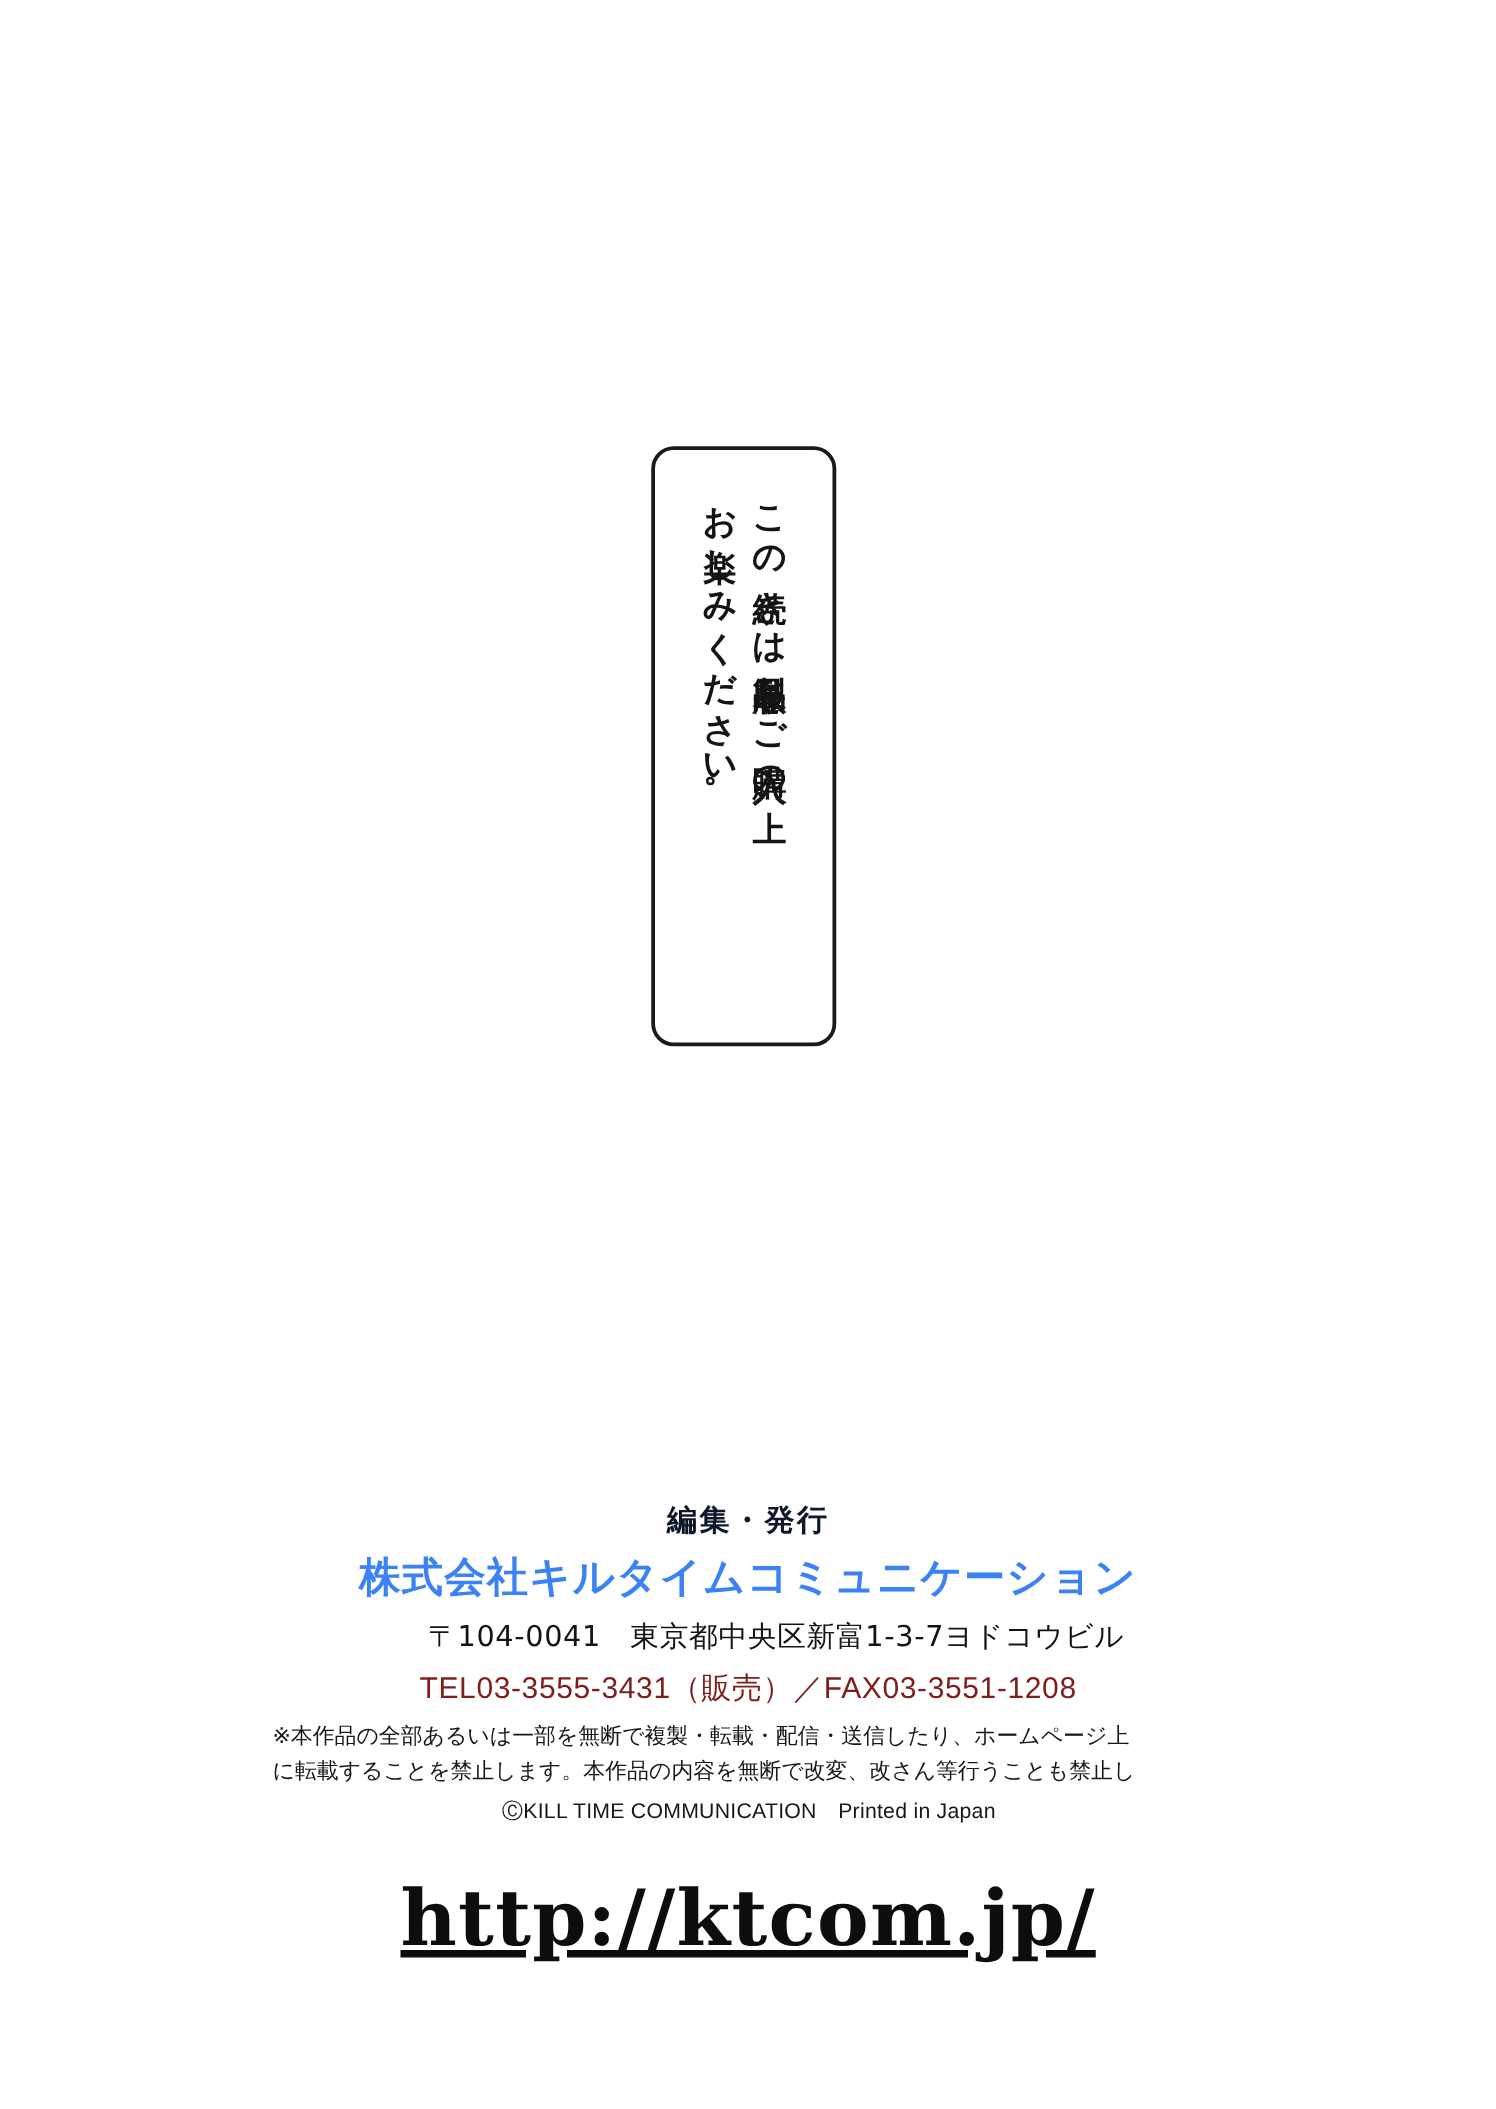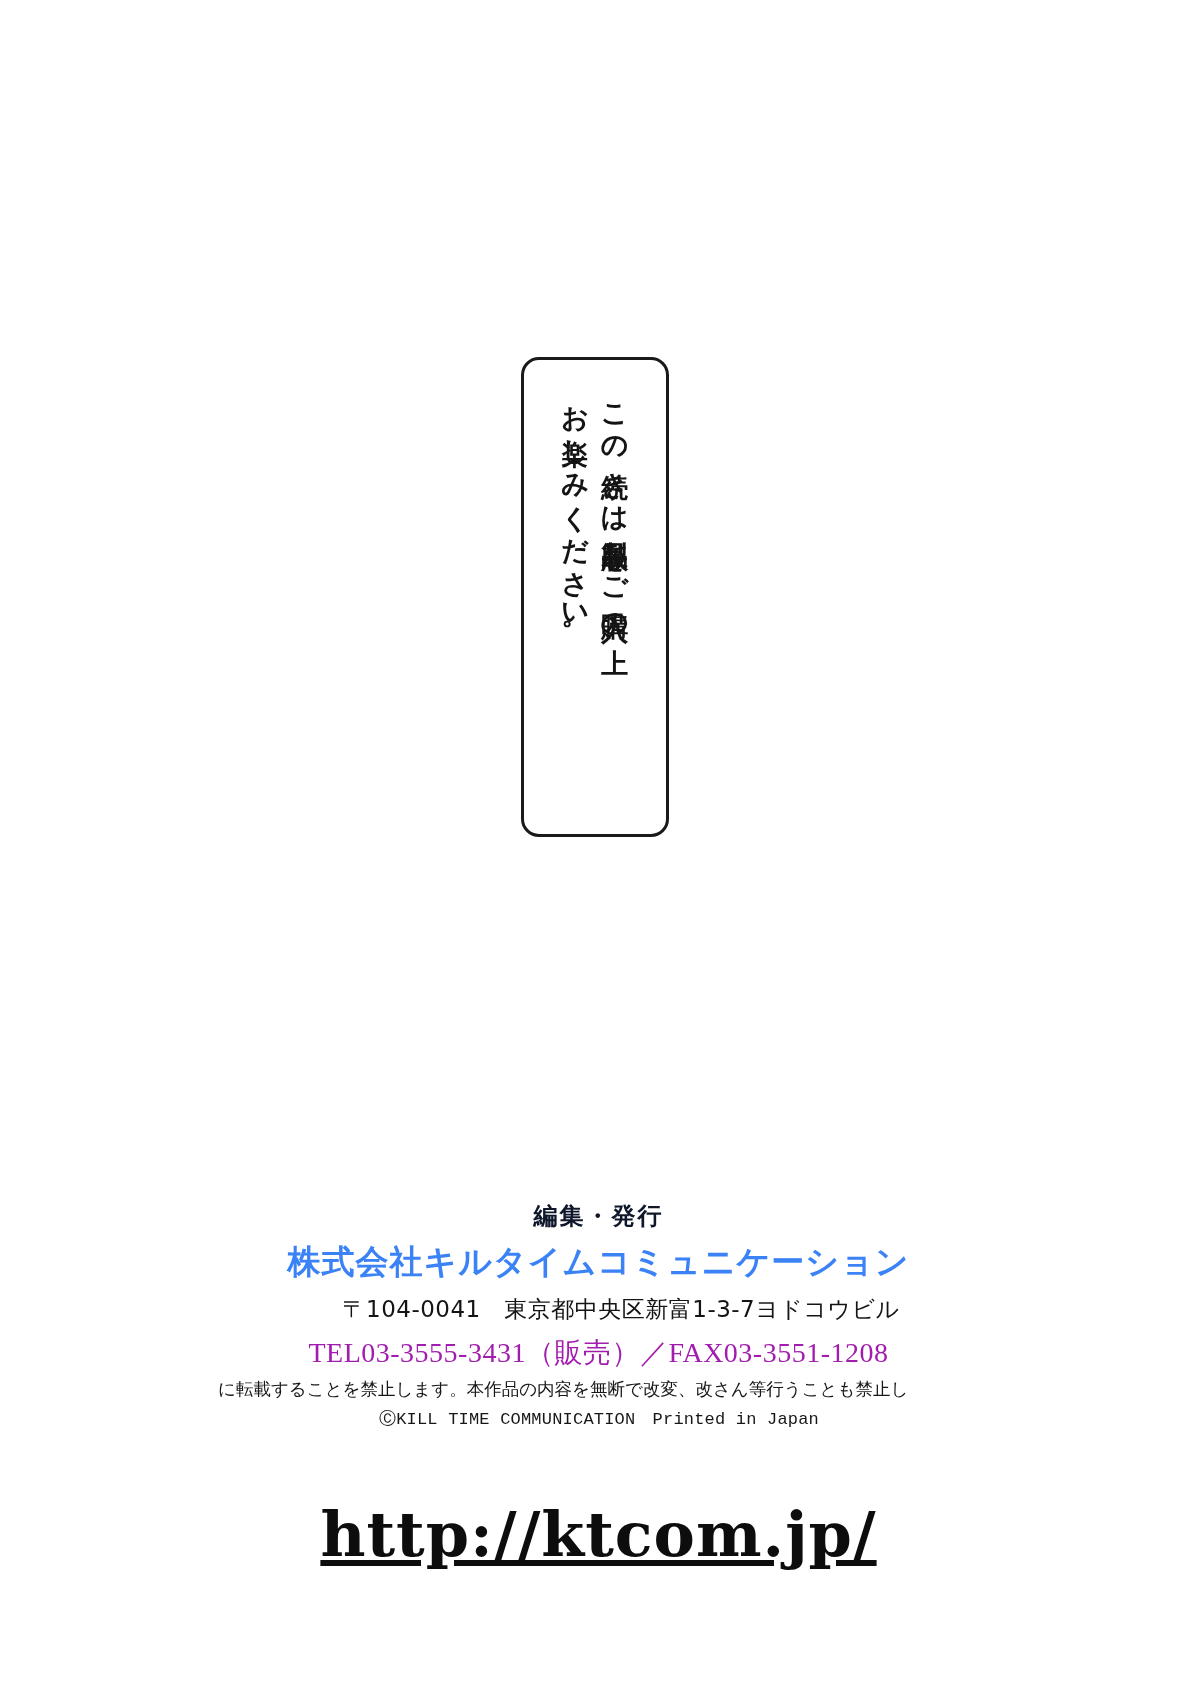--- a/index.html
+++ b/index.html
@@ -80,45 +80,45 @@
   }
   .pub-addr {
     font-family: "DejaVu Sans", "Liberation Sans", sans-serif;
     font-size: 23px;
     letter-spacing: 0.5px;
     color: #141414;
     margin-bottom: 9px;
     padding-left: 45px;
   }
   .pub-tel {
-    font-family: Liberation Serif, serif;
-    font-size: 28px;
+    font-family: Liberation Sans, sans-serif;
+    font-size: 24px;
     letter-spacing: 0.5px;
-    color: #a21caf;
+    color: #7f1d1d;
   }
 
   
   .legal {
     position: absolute;
     left: 218px;
     width: 762px;
     top: 1375px;
     font-family: "DejaVu Sans", "Liberation Sans", sans-serif;
     font-size: 17.5px;
     line-height: 1.62;
     color: #171717;
     text-align: left;
   }
   .legal .l3 {
     letter-spacing: 0px;
   }
   .copyright {
     margin-top: 3px;
     text-align: center;
-    font-family: Liberation Mono, monospace;
+    font-family: Liberation Sans, sans-serif;
     font-size: 17px;
     letter-spacing: 0.2px;
     color: #171717;
   }
 
   
   .url {
     position: absolute;
     left: 0;
     right: 0;
@@ -143,17 +143,18 @@
 </div>
 
 <div class="publisher">
   <div class="pub-label">編集・発行</div>
   <div class="pub-name">株式会社キルタイムコミュニケーション</div>
   <div class="pub-addr">〒104-0041　東京都中央区新富1-3-7ヨドコウビル</div>
   <div class="pub-tel">TEL03-3555-3431（販売）／FAX03-3551-1208</div>
 </div>
 
 <div class="legal">
+  <div class="l1">※本作品の全部あるいは一部を無断で複製・転載・配信・送信したり、ホームページ上</div>
   <div class="l2">に転載することを禁止します。本作品の内容を無断で改変、改さん等行うことも禁止し</div>
   <div class="copyright">ⒸKILL TIME COMMUNICATION　Printed in Japan</div>
 </div>
 
 <div class="url">http://ktcom.jp/</div>
 
 </body></html>

